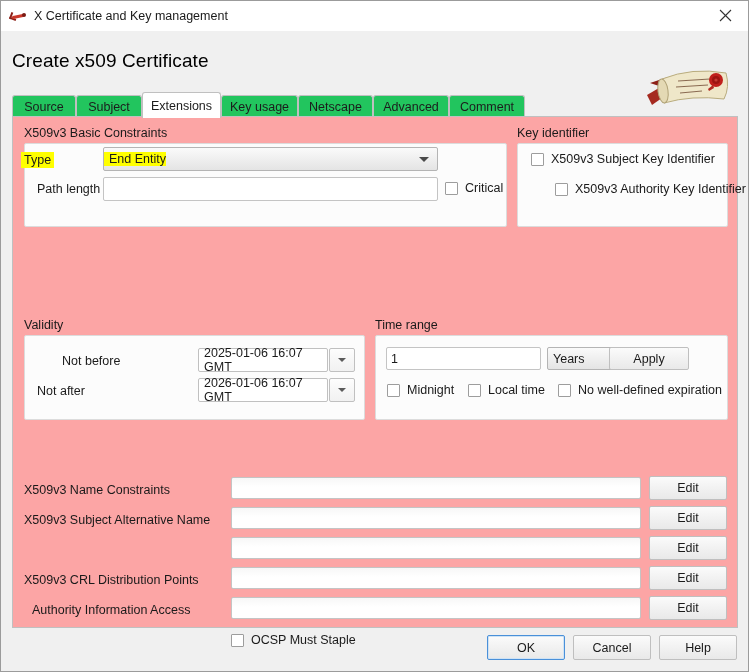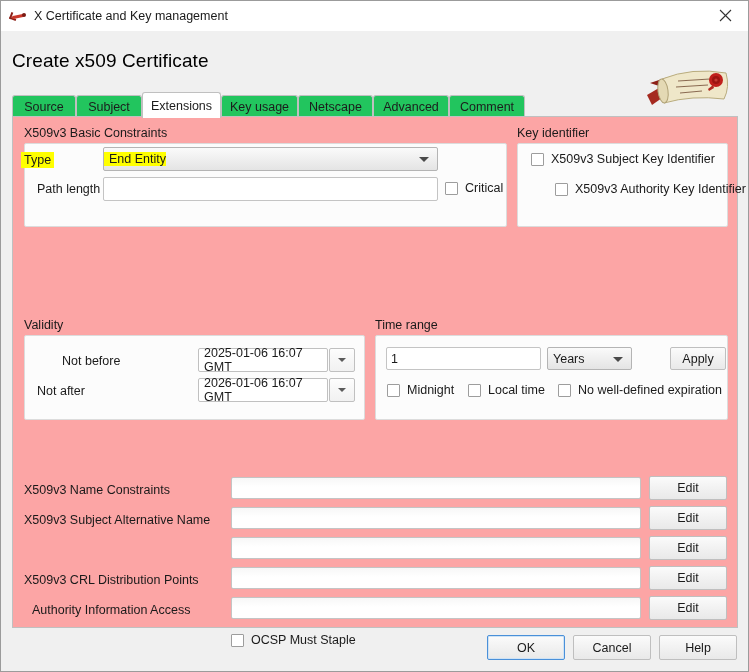--- a/index.html
+++ b/index.html
@@ -422,21 +422,21 @@
       <div class="group-title" style="left:362px;top:202px;">Time range</div>
       <div class="group-box" style="left:362px;top:219px;width:353px;height:85px;"></div>
 
       <div class="textinput plain" style="left:373px;top:231px;width:155px;height:23px;">1</div>
 
       <div class="combo" style="left:534px;top:231px;width:85px;height:23px;">
         <span class="combo-text">Years</span>
         <span class="arrow"></span>
       </div>
 
-      <div class="button" style="left:657px;top:231px;width:56px;height:23px;">Apply</div>
+      <div class="button" style="left:596px;top:231px;width:80px;height:23px;">Apply</div>
 
       <div class="checkrow" style="left:374px;top:267px;">
         <span class="checkbox"></span>
         <span class="ck-label">Midnight</span>
       </div>
       <div class="checkrow" style="left:455px;top:267px;">
         <span class="checkbox"></span>
         <span class="ck-label">Local time</span>
       </div>
       <div class="checkrow" style="left:545px;top:267px;">

